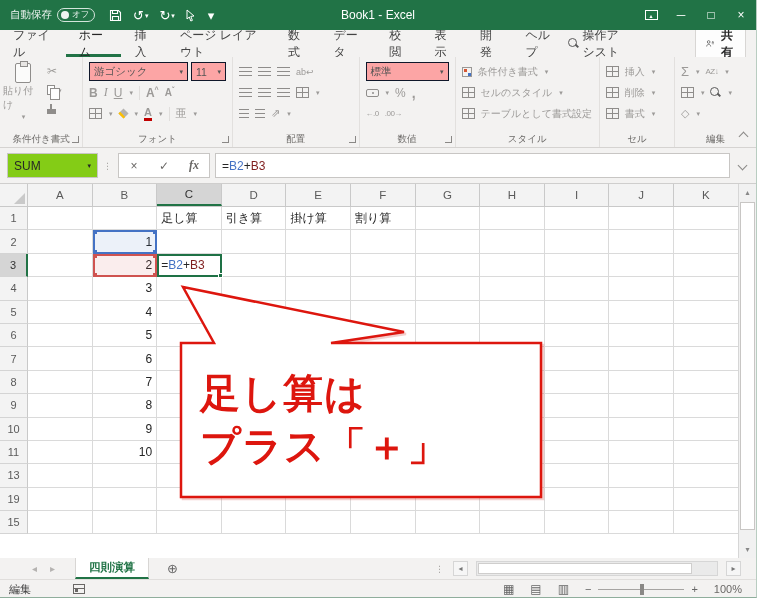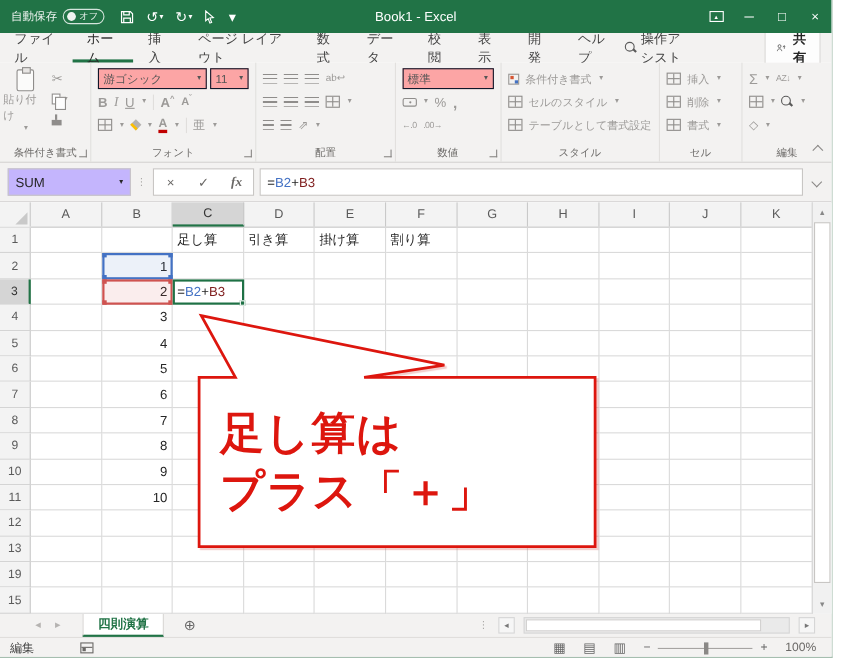--- a/index.html
+++ b/index.html
@@ -63,21 +63,21 @@
   .clipic::before{content:"";position:absolute;left:4px;top:-3px;width:6px;height:4px;border:1px solid #8f8d8b;background:#e8e6e4}
   .minicol{display:flex;flex-direction:column;gap:3px;margin-left:4px;padding-top:2px}
   .minicol>span{display:flex;align-items:center;gap:2px;height:16px}
   .chev{width:7px;height:7px;border-left:1.5px solid #8a8886;border-top:1.5px solid #8a8886;transform:rotate(45deg);display:inline-block}
   .chev.down{transform:rotate(225deg)}
   .ribbon-collapse{position:absolute;right:9px;bottom:7px}
   .dec{font-size:8px;letter-spacing:-.5px}
 
   
   .fbar{height:36px;background:#f3f2f1;display:flex;align-items:center;padding:0 7px;gap:5px;border-bottom:1px solid #cfcecd}
-  .namebox{width:112px;height:25px;background:#c4b5fd;border:1px solid #c8c6c4;display:flex;align-items:center;justify-content:space-between;font-size:12px;color:#262626;padding:0 6px}
+  .namebox{width:91px;height:25px;background:#84cc16;border:1px solid #c8c6c4;display:flex;align-items:center;justify-content:space-between;font-size:12px;color:#262626;padding:0 6px}
   .splitdots{color:#a8a6a4;font-size:9px;letter-spacing:1px}
   .fbtns{height:25px;background:#fff;border:1px solid #c8c6c4;display:flex;align-items:center}
   .fbtn{width:30px;text-align:center;font-size:12px;color:#6a6866}
   .fx{font-style:italic;font-family:"Liberation Serif",serif;font-weight:700}
   .finput{flex:1;height:25px;background:#fff;border:1px solid #c8c6c4;display:flex;align-items:center;padding:0 6px;font-size:12px;color:#262626}
   .fexpand{width:14px;display:flex;justify-content:center}
   .f-eq,.f-op{color:#262626}.f-r1{color:#4472c4}.f-r2{color:#7f1d1d}
 
   
   .sheet{position:relative;height:374px;background:#fff}
@@ -558,34 +558,20 @@
           <div class="cell"></div>
           <div class="cell"></div>
           <div class="cell"></div>
           <div class="cell"></div>
           <div class="cell"></div>
           <div class="cell"></div>
           <div class="cell"></div>
           <div class="cell"></div>
         </div>
         <div class="grow">
-          <div class="rh">12</div>
-          <div class="cell"></div>
-          <div class="cell"></div>
-          <div class="cell"></div>
-          <div class="cell"></div>
-          <div class="cell"></div>
-          <div class="cell"></div>
-          <div class="cell"></div>
-          <div class="cell"></div>
-          <div class="cell"></div>
-          <div class="cell"></div>
-          <div class="cell"></div>
-        </div>
-        <div class="grow">
           <div class="rh">13</div>
           <div class="cell"></div>
           <div class="cell"></div>
           <div class="cell"></div>
           <div class="cell"></div>
           <div class="cell"></div>
           <div class="cell"></div>
           <div class="cell"></div>
           <div class="cell"></div>
           <div class="cell"></div>

